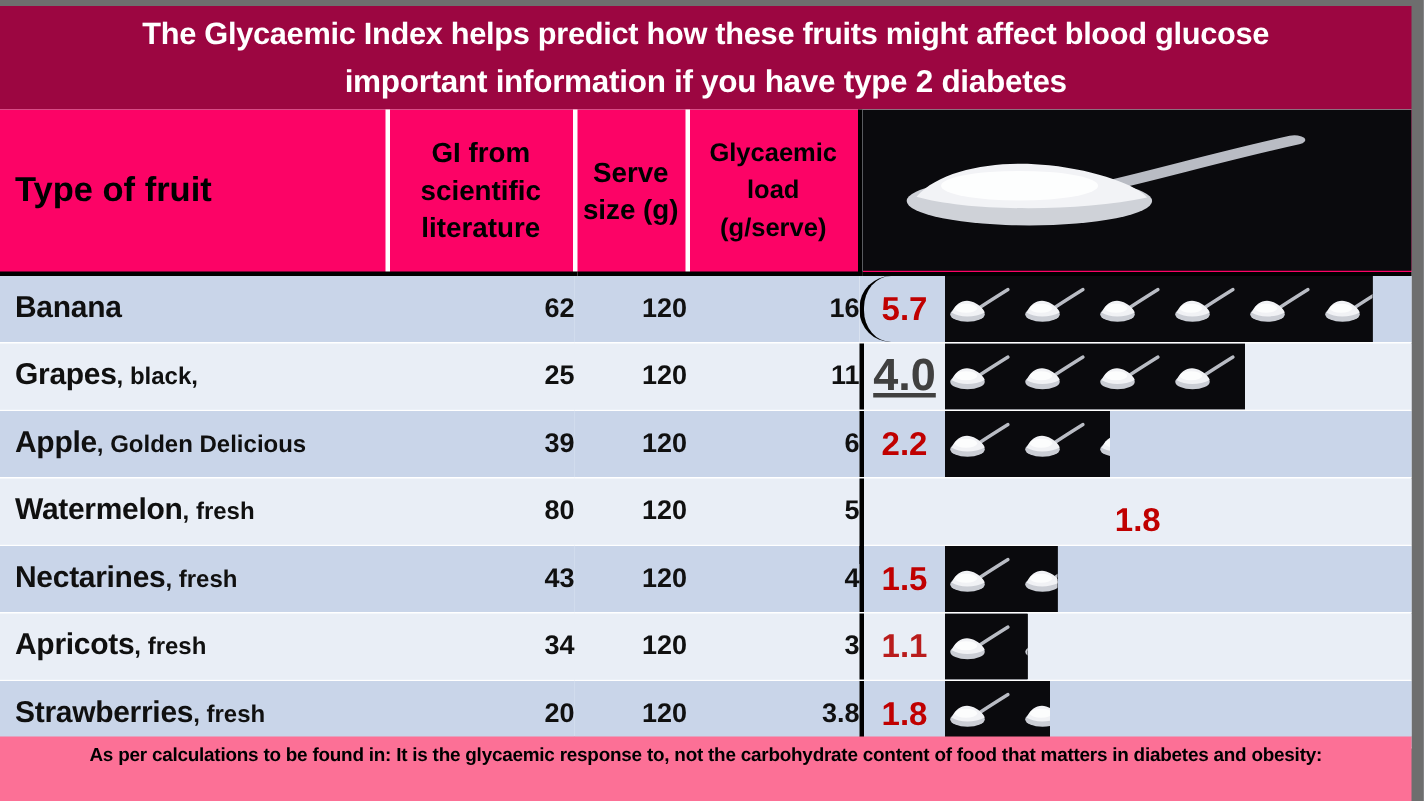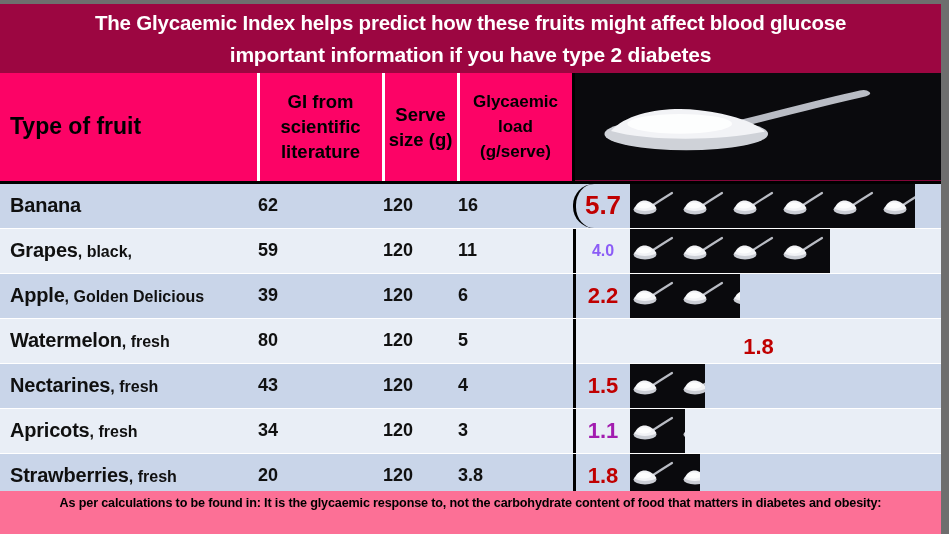--- a/index.html
+++ b/index.html
@@ -109,21 +109,21 @@
     padding-left:10px;
     letter-spacing:-0.2px;
     white-space:nowrap;
   }
   td.fruit .qual {
     font-size:16px;
     font-weight:bold;
     letter-spacing:0;
   }
   td.num {
-    text-align:left;
+    text-align:right;
     font-size:18px;
     font-weight:bold;
     color:#101010;
   }
   .spoon-cell {
     width:50px;
     height:100%;
     flex:0 0 50px;
     position:relative;
     background:#0A0A0D;
@@ -200,21 +200,21 @@
         </tr>
       </thead>
       <tbody>
           <tr>
             <td class="fruit"><span>Banana</span><span class="qual"></span></td>
             <td class="num">62</td>
             <td class="num">120</td>
             <td class="num">16</td>
             <td class="cmp-cell">
               <div style="display: flex; height: 44px; align-items: stretch;">
-                <div class="ratio" style="flex: 0 0 57px; display: flex; align-items: center; justify-content: center; font-size: 26px; font-weight: bold; color: rgb(192, 0, 0); border-left: 3px solid rgb(0, 0, 0); border-radius: 21px;">5.7</div>
+                <div class="ratio" style="flex: 0 0 57px; display: flex; align-items: center; justify-content: center; font-size: 22px; font-weight: bold; color: rgb(192, 0, 0); border-left: 3px solid rgb(0, 0, 0); border-radius: 21px;">5.7</div>
                 <div style="position: relative; flex: 1 1 auto; overflow: hidden;">
                   <div style="position: absolute; left: 0px; top: 0px; bottom: 0px; width: 285px; overflow: hidden; background: rgb(10, 10, 13);">
                     <div style="display: flex; height: 100%;">
                       <div class="spoon-cell">
                         <svg viewBox="0 0 50 44" class="spoon-svg" preserveAspectRatio="none">
                           <rect x="0" y="0" width="50" height="44" fill="#0A0A0D"></rect>
                           <path d="M42 9 C34 14, 26 19, 21 22.5" stroke="#b9bcc4" stroke-width="2.2" fill="none" stroke-linecap="round"></path>
                           <ellipse cx="15" cy="25.5" rx="11.5" ry="5" fill="#cbced5"></ellipse>
                           <path d="M4.5 24.5 C7 18, 12.5 15.5, 17.5 17 C22 18.3, 25.5 21.5, 26.5 24.3 C20 27.8, 9.8 27.8, 4.5 24.5 Z" fill="#f1f2f5"></path>
                           <ellipse cx="14" cy="21.5" rx="7.5" ry="3" fill="#ffffff" opacity="0.8"></ellipse>
@@ -266,26 +266,26 @@
                         </svg>
                       </div>
                     </div>
                   </div>
                 </div>
               </div>
             </td>
           </tr>
           <tr>
             <td class="fruit"><span>Grapes</span><span class="qual">, black,</span></td>
-            <td class="num">59</td>
+            <td class="num">25</td>
             <td class="num">120</td>
             <td class="num">11</td>
             <td class="cmp-cell">
               <div style="display: flex; height: 44px; align-items: stretch;">
-                <div class="ratio" style="flex: 0 0 57px; display: flex; align-items: center; justify-content: center; font-size: 16px; font-weight: bold; color: #8b5cf6; border-left: 3px solid rgb(0, 0, 0);">4.0</div>
+                <div class="ratio" style="flex: 0 0 57px; display: flex; align-items: center; justify-content: center; font-size: 30px; font-weight: bold; color: #404040; border-left: 3px solid rgb(0, 0, 0); text-decoration: underline;">4.0</div>
                 <div style="position: relative; flex: 1 1 auto; overflow: hidden;">
                   <div style="position: absolute; left: 0px; top: 0px; bottom: 0px; width: 200px; overflow: hidden; background: rgb(10, 10, 13);">
                     <div style="display: flex; height: 100%;">
                       <div class="spoon-cell">
                         <svg viewBox="0 0 50 44" class="spoon-svg" preserveAspectRatio="none">
                           <rect x="0" y="0" width="50" height="44" fill="#0A0A0D"></rect>
                           <path d="M42 9 C34 14, 26 19, 21 22.5" stroke="#b9bcc4" stroke-width="2.2" fill="none" stroke-linecap="round"></path>
                           <ellipse cx="15" cy="25.5" rx="11.5" ry="5" fill="#cbced5"></ellipse>
                           <path d="M4.5 24.5 C7 18, 12.5 15.5, 17.5 17 C22 18.3, 25.5 21.5, 26.5 24.3 C20 27.8, 9.8 27.8, 4.5 24.5 Z" fill="#f1f2f5"></path>
                           <ellipse cx="14" cy="21.5" rx="7.5" ry="3" fill="#ffffff" opacity="0.8"></ellipse>
@@ -438,21 +438,21 @@
               </div>
             </td>
           </tr>
           <tr>
             <td class="fruit"><span>Apricots</span><span class="qual">, fresh</span></td>
             <td class="num">34</td>
             <td class="num">120</td>
             <td class="num">3</td>
             <td class="cmp-cell">
               <div style="display: flex; height: 44px; align-items: stretch;">
-                <div class="ratio" style="flex: 0 0 57px; display: flex; align-items: center; justify-content: center; font-size: 22px; font-weight: bold; color: #a21caf; border-left: 3px solid rgb(0, 0, 0);">1.1</div>
+                <div class="ratio" style="flex: 0 0 57px; display: flex; align-items: center; justify-content: center; font-size: 22px; font-weight: bold; color: #b91c1c; border-left: 3px solid rgb(0, 0, 0);">1.1</div>
                 <div style="position: relative; flex: 1 1 auto; overflow: hidden;">
                   <div style="position: absolute; left: 0px; top: 0px; bottom: 0px; width: 55px; overflow: hidden; background: rgb(10, 10, 13);">
                     <div style="display: flex; height: 100%;">
                       <div class="spoon-cell">
                         <svg viewBox="0 0 50 44" class="spoon-svg" preserveAspectRatio="none">
                           <rect x="0" y="0" width="50" height="44" fill="#0A0A0D"></rect>
                           <path d="M42 9 C34 14, 26 19, 21 22.5" stroke="#b9bcc4" stroke-width="2.2" fill="none" stroke-linecap="round"></path>
                           <ellipse cx="15" cy="25.5" rx="11.5" ry="5" fill="#cbced5"></ellipse>
                           <path d="M4.5 24.5 C7 18, 12.5 15.5, 17.5 17 C22 18.3, 25.5 21.5, 26.5 24.3 C20 27.8, 9.8 27.8, 4.5 24.5 Z" fill="#f1f2f5"></path>
                           <ellipse cx="14" cy="21.5" rx="7.5" ry="3" fill="#ffffff" opacity="0.8"></ellipse>

